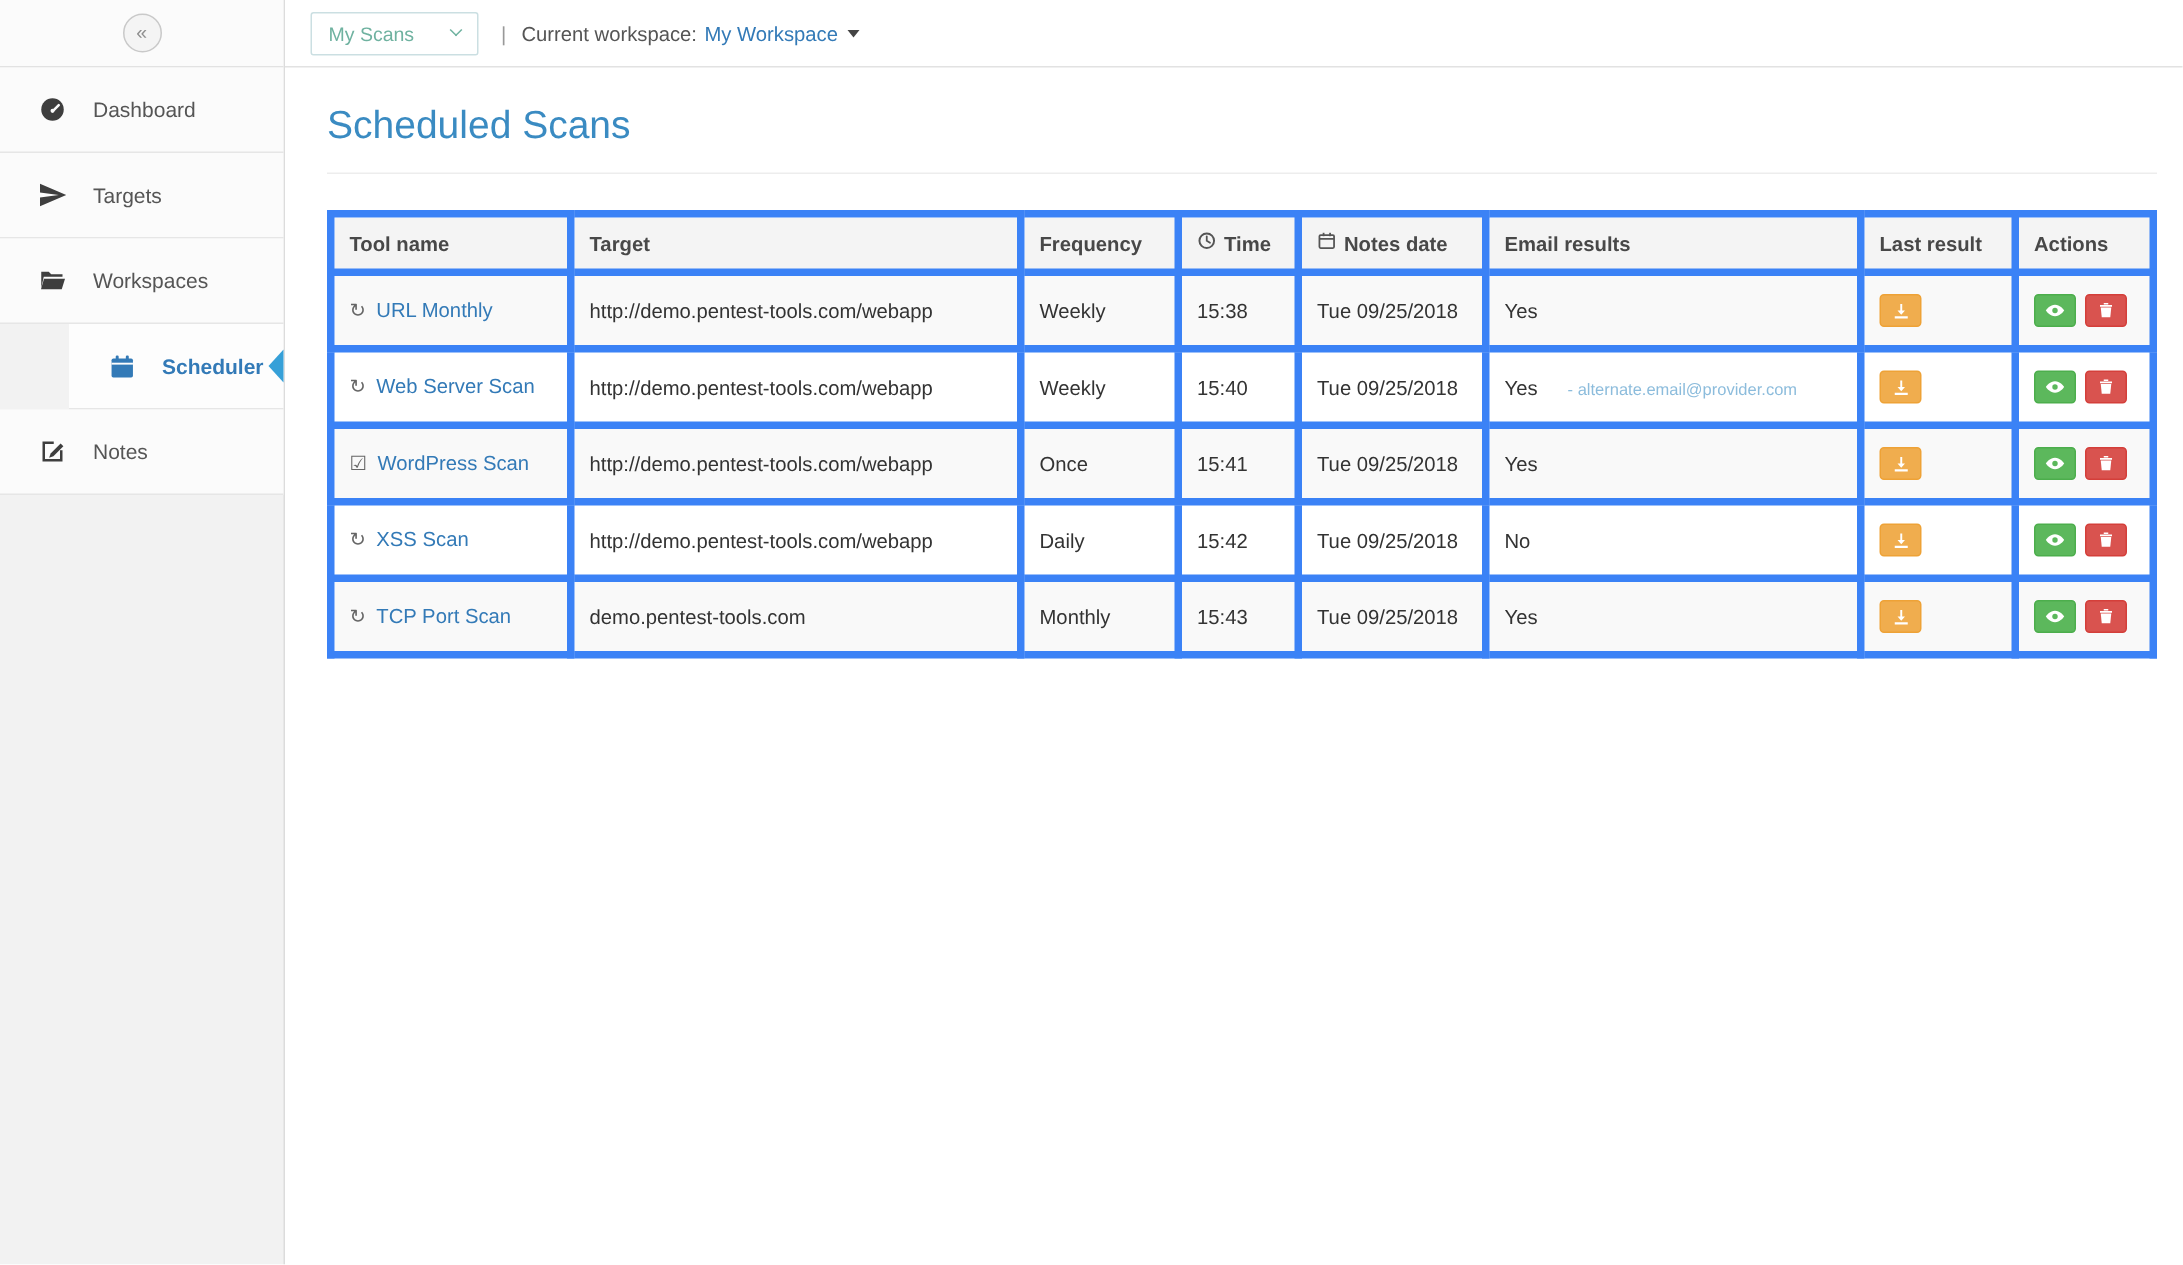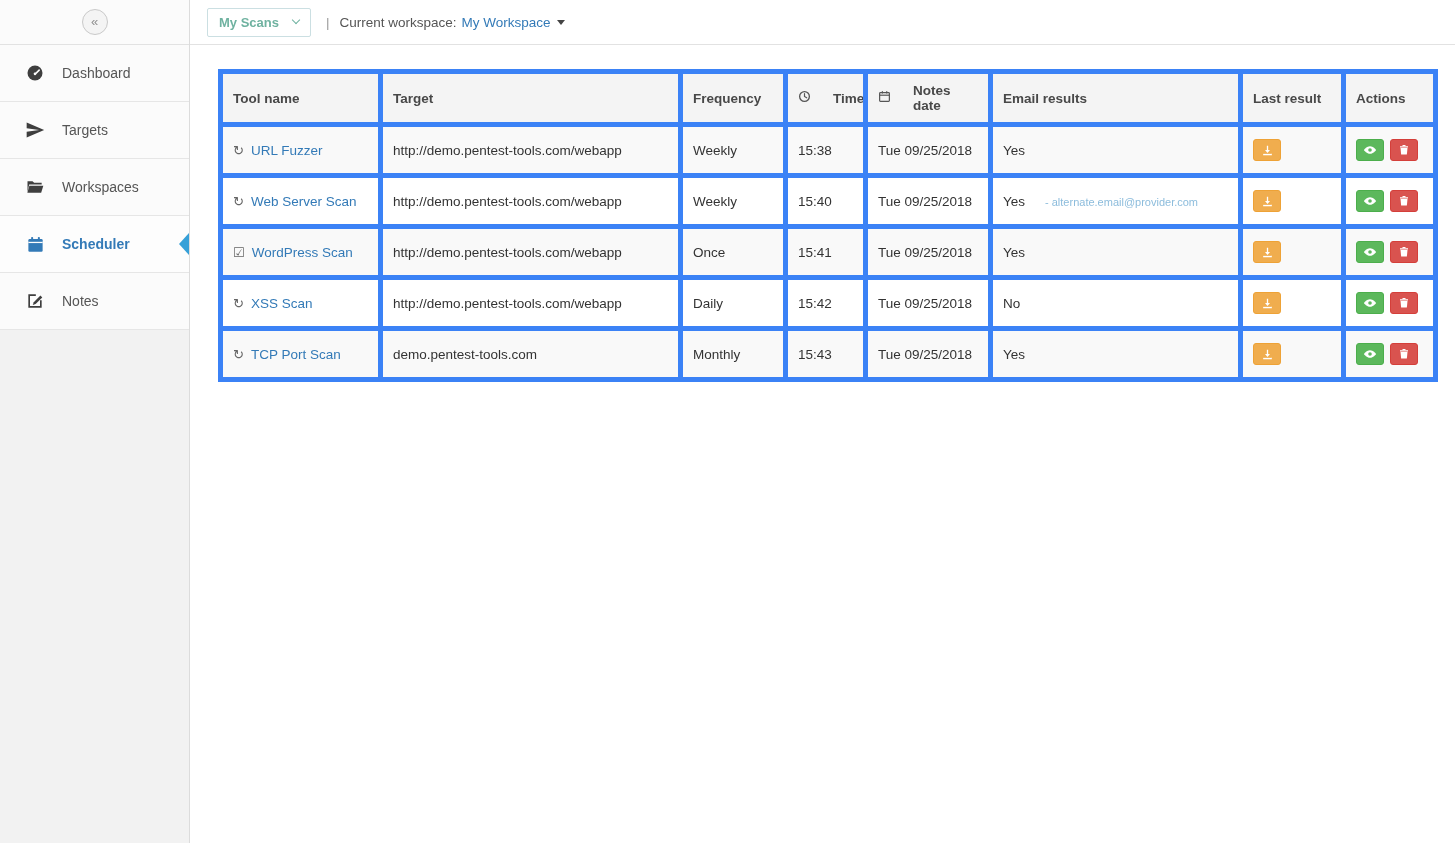--- a/index.html
+++ b/index.html
@@ -23,38 +23,38 @@
     border: 1px solid #c9c9c9; background: #f4f4f4; color: #8f8f8f;
     font-size: 13px; line-height: 22px; text-align: center; cursor: pointer;
   }
   .nav-item {
     height: 57px; display: flex; align-items: center; gap: 16px;
     padding: 0 10px 0 24px; border-bottom: 1px solid #e6e6e6;
     background: #fbfbfb; font-size: 14px; color: #555;
     position: relative; cursor: pointer;
   }
   .nav-item .nav-icon { width: 22px; display: flex; justify-content: center; }
-  .nav-item.active { color: #337ab7; font-weight: bold; background: #fdfdfd; }
+  .nav-item.active { color: #337ab7; font-weight: bold; background: #fdfdfd; margin-left: 46px; }
   .active-marker {
     position: absolute; right: 0; top: 50%; transform: translateY(-50%);
     width: 0; height: 0;
     border-top: 11px solid transparent; border-bottom: 11px solid transparent;
     border-right: 10px solid #36a0d8;
   }
 
   
   .main { flex: 1; display: flex; flex-direction: column; background: #fff; }
   .topbar {
     height: 45px; min-height: 45px; border-bottom: 1px solid #e2e2e2;
     display: flex; align-items: center; padding-left: 17px; background: #fff;
   }
   .myscans-btn {
-    display: inline-flex; align-items: center; gap: 14px; height: 29px;
+    display: inline-flex; align-items: center; gap: 25px; height: 29px;
     padding: 0 11px; background: #fff; border: 1px solid #cbdfe2;
-    color: #6fb2a0; font-size: 13px; cursor: pointer; border-radius: 2px; font-weight: bold;
+    color: #6fb2a0; font-size: 13px; cursor: pointer; border-radius: 2px;
   }
   .chevron {
     display: inline-block; width: 6px; height: 6px;
     border-right: 1.5px solid currentColor; border-bottom: 1.5px solid currentColor;
     transform: rotate(45deg); margin-top: -4px;
   }
   .topbar-sep { color: #999; margin: 0 10px 0 15px; font-size: 13.5px; }
   .ws-label { color: #555; font-size: 13.5px; }
   .ws-link {
     color: #337ab7; font-size: 13.5px; margin-left: 5px; text-decoration: none;
@@ -76,21 +76,21 @@
     border-collapse: collapse; table-layout: fixed;
     margin-top: 24px; width: 1215px; font-size: 13.5px; color: #333;
   }
   th, td { border: 5px solid #3b82f6; text-align: left; overflow: hidden; }
   th {
     background: #f4f4f4; padding: 9px 10px; font-weight: bold;
     color: #484848; font-size: 13.5px;
   }
   td { padding: 12px 10px; background-clip: padding-box; }
   tbody tr:nth-child(odd) td { background-color: #f9f9f9; }
-  .th-flex { display: inline-flex; align-items: center; gap: 22px; }
+  .th-flex { display: inline-flex; align-items: center; gap: 5px; }
   .tool-icon { color: #666; margin-right: 7px; font-size: 13px; }
   a.tool-link { color: #337ab7; text-decoration: none; cursor: pointer; }
   .email-note { color: #8cbcdc; font-size: 11px; margin-left: 20px; }
   .btn {
     display: inline-flex; align-items: center; justify-content: center;
     width: 28px; height: 22px; border-radius: 3px; border: 1px solid transparent;
     cursor: pointer; padding: 0; vertical-align: middle;
   }
   .btn-orange { background: #f0ad4e; border-color: #eea236; }
   .btn-green  { background: #5cb85c; border-color: #4cae4c; }
@@ -173,20 +173,21 @@
     </button>
     <span class="topbar-sep">|</span>
     <span class="ws-label">Current workspace:</span>
     <a class="ws-link">
       <span>My Workspace</span>
       <span class="caret-down"></span>
     </a>
   </header>
 
   <main class="content">
+    <h1 class="page-title">Scheduled Scans</h1>
 
     <table>
       <colgroup>
         <col style="width:160px">
           <col style="width:300px">
           <col style="width:105px">
           <col style="width:80px">
         <col style="width:125px">
           <col style="width:250px">
           <col style="width:103px">
@@ -218,21 +219,21 @@
             </span>
           </th>
           <th>Email results</th>
           <th>Last result</th>
           <th>Actions</th>
         </tr>
       </thead>
       <tbody>
       <tr>
         <td>
-          <span class="tool-icon">↻</span><a class="tool-link">URL Fuzzer</a>
+          <span class="tool-icon">↻</span><a class="tool-link">URL Monthly</a>
         </td>
         <td>http://demo.pentest-tools.com/webapp</td>
         <td>Weekly</td>
         <td>15:38</td>
         <td>Tue 09/25/2018</td>
         <td>
           <span>Yes</span><span class="email-note"></span>
         </td>
         <td>
           <button class="btn btn-orange">

